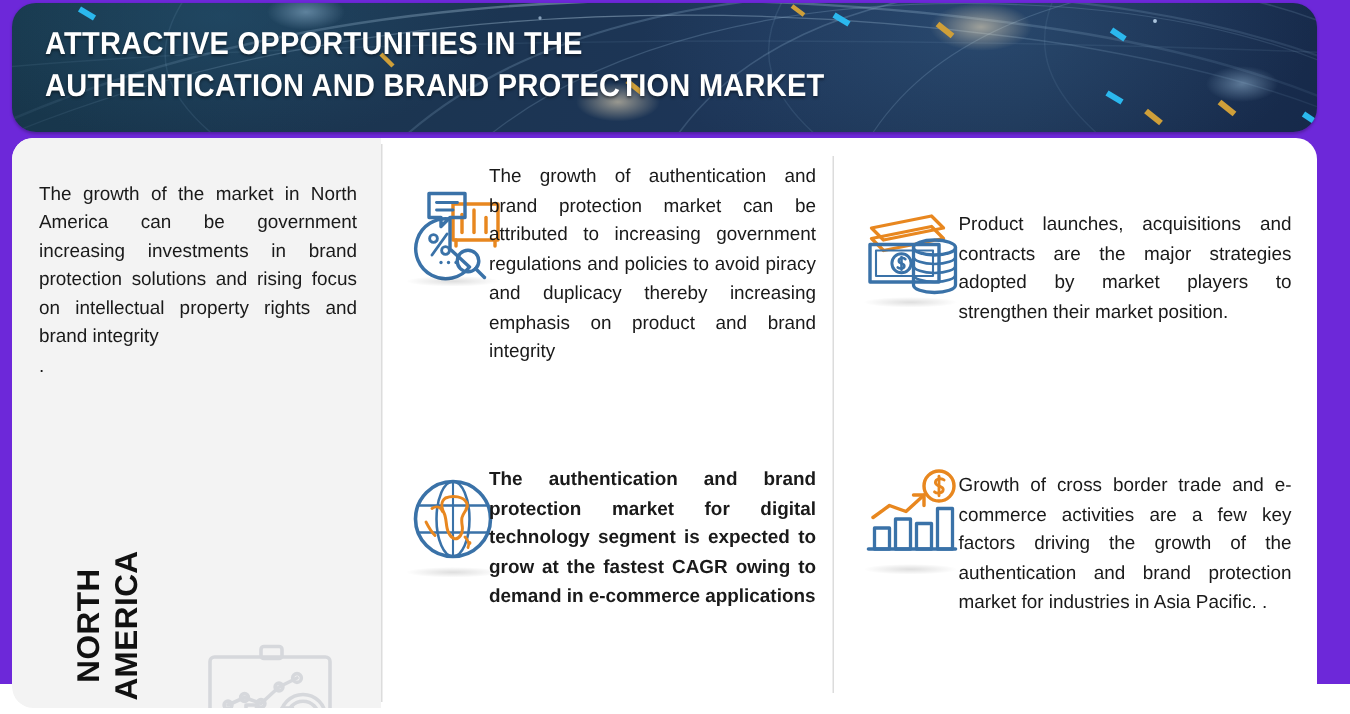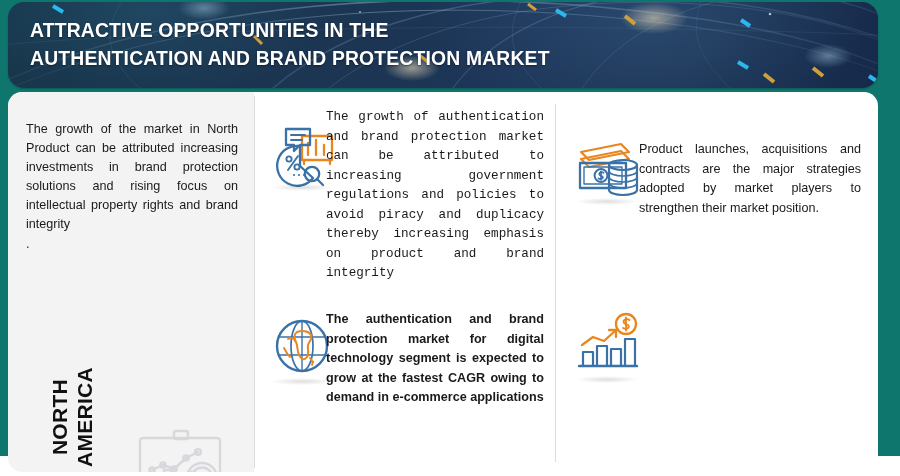--- a/index.html
+++ b/index.html
@@ -12,21 +12,21 @@
     height: 476px;
     overflow: hidden;
     font-family: "Liberation Sans", sans-serif;
     -webkit-font-smoothing: antialiased;
   }
 
   #infographic {
     position: relative;
     width: 900px;
     height: 456px;
-    background: #0f766e;
+    background: #6d28d9;
   }
 
   
   .banner {
     position: absolute;
     left: 8px;
     top: 2px;
     width: 870px;
     height: 86px;
     border-radius: 16px;
@@ -139,21 +139,21 @@
   .cell-text {
     position: absolute;
     font-size: 12.6px;
     line-height: 19.5px;
     color: #1a1a1a;
     text-align: justify;
     text-justify: inter-word;
   }
 
   
-  .cell.c1 { left: 248px; top: 8px;  width: 299px; height: 210px; font-family: Liberation Mono, monospace; }
+  .cell.c1 { left: 248px; top: 8px;  width: 299px; height: 210px; }
   .cell.c1 .cell-icon { left: 10px; top: 16px; }
   .cell.c1 .cell-text { left: 70px; top: 8px; width: 218px; }
 
   .cell.c2 { left: 549px; top: 20px;  width: 321px; height: 210px; }
   .cell.c2 .cell-icon { left: 14px; top: 18px; }
   .cell.c2 .cell-text { left: 82px; top: 28px; width: 222px; }
 
   .cell.c3 { left: 248px; top: 212px; width: 299px; height: 168px; font-weight: bold; }
   .cell.c3 .cell-icon { left: 10px; top: 6px; }
   .cell.c3 .cell-text { left: 70px; top: 6px; width: 218px; }
@@ -236,21 +236,21 @@
     </svg>
 
     <div class="banner-title">ATTRACTIVE OPPORTUNITIES IN THE
 AUTHENTICATION AND BRAND PROTECTION MARKET</div>
   </div>
 
   <div class="card">
 
     <div class="region-panel">
 
-      <div class="region-text">The growth of the market in North Product can be attributed increasing investments in brand protection solutions and rising focus on intellectual property rights and brand integrity</div>
+      <div class="region-text">The growth of the market in North America can be government increasing investments in brand protection solutions and rising focus on intellectual property rights and brand integrity</div>
 
       <div class="region-dot">.</div>
 
       <div class="region-label">NORTH
 AMERICA</div>
 
       <svg class="region-icon" viewBox="0 0 110 100">
         <g fill="none" stroke="#d6d8dc" stroke-width="2.4" stroke-linecap="round" stroke-linejoin="round">
 
           <rect x="10" y="16" width="80" height="52" rx="3"></rect>
@@ -391,16 +391,17 @@
               <path d="M38,22 L45,22 L45,29" stroke="#e8871f" stroke-width="2.3"></path>
 
               <circle cx="55" cy="16" r="10" stroke="#e8871f" stroke-width="2.3"></circle>
               <path d="M55,9.5 L55,22.5" stroke="#e8871f" stroke-width="1.9"></path>
               <path d="M58.4,12 C56.8,10.6 52.6,10.9 52.6,13.7 C52.6,16.6 57.8,15.5 57.8,18.3 C57.8,21 53.6,21.3 52,19.9" stroke="#e8871f" stroke-width="1.9"></path>
             </g>
           </svg>
           <div class="icon-shadow"></div>
         </div>
       </div>
+      <div class="cell-text">Growth of cross border trade and e-commerce activities are a few key factors driving the growth of the authentication and brand protection market for industries in Asia Pacific. .</div>
     </div>
 
   </div>
 </div>
 
 </body></html>

